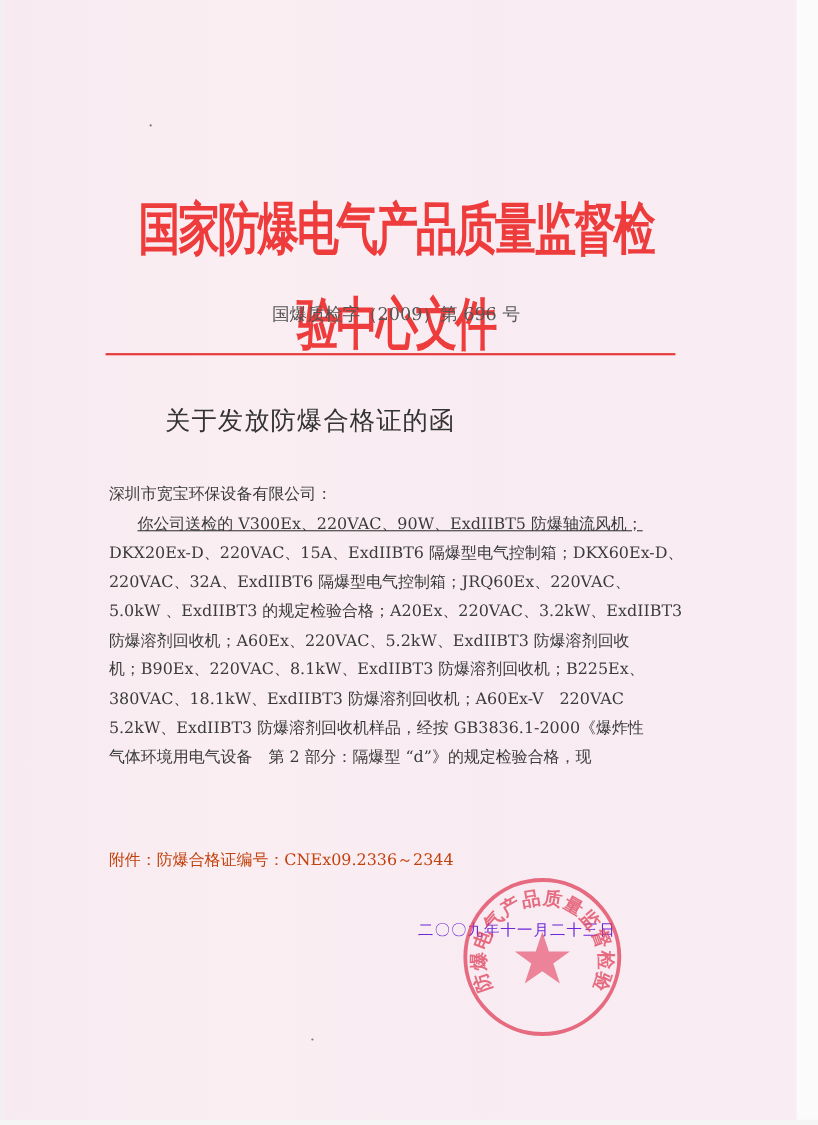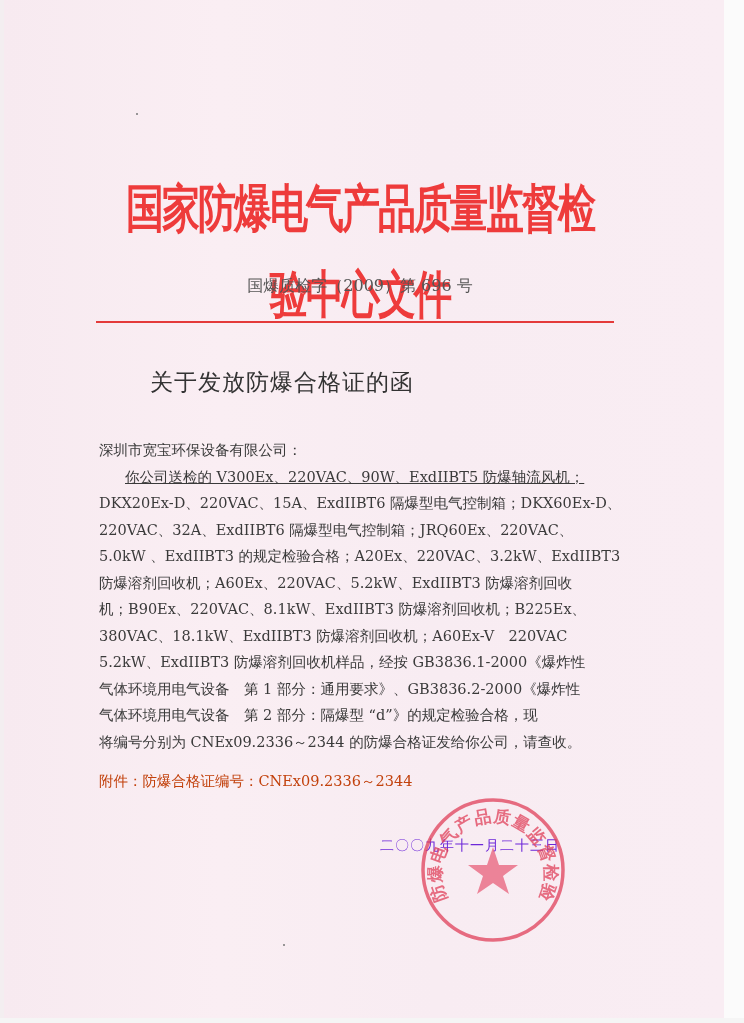--- a/index.html
+++ b/index.html
@@ -75,23 +75,21 @@
 <div class="body">
   <span class="line">深圳市宽宝环保设备有限公司：</span>
   <span class="line indent">你公司送检的 V300Ex、220VAC、90W、ExdIIBT5 防爆轴流风机；</span>
   <span class="line">DKX20Ex-D、220VAC、15A、ExdIIBT6 隔爆型电气控制箱；DKX60Ex-D、</span>
   <span class="line">220VAC、32A、ExdIIBT6 隔爆型电气控制箱；JRQ60Ex、220VAC、</span>
   <span class="line">5.0kW 、ExdIIBT3 的规定检验合格；A20Ex、220VAC、3.2kW、ExdIIBT3</span>
   <span class="line">防爆溶剂回收机；A60Ex、220VAC、5.2kW、ExdIIBT3 防爆溶剂回收</span>
   <span class="line">机；B90Ex、220VAC、8.1kW、ExdIIBT3 防爆溶剂回收机；B225Ex、</span>
   <span class="line">380VAC、18.1kW、ExdIIBT3 防爆溶剂回收机；A60Ex-V　220VAC</span>
   <span class="line">5.2kW、ExdIIBT3 防爆溶剂回收机样品，经按 GB3836.1-2000《爆炸性</span>
-  <span class="line">气体环境用电气设备　第 1 部分：通用要求》、GB3836.2-2000《爆炸性</span>
   <span class="line">气体环境用电气设备　第 2 部分：隔爆型 “d”》的规定检验合格，现</span>
-  <span class="line">将编号分别为 CNEx09.2336～2344 的防爆合格证发给你公司，请查收。</span>
 </div>
 
 <div class="attachment">附件：防爆合格证编号：CNEx09.2336～2344</div>
 
 <div class="date">二〇〇九年十一月二十三日</div>
 
 <div class="seal">
   <svg width="150" height="150" viewBox="0 0 150 150">
     <defs>
       <path id="sealArc" d="M 30 105 A 52 52 0 1 1 120 105" fill="none"></path>

